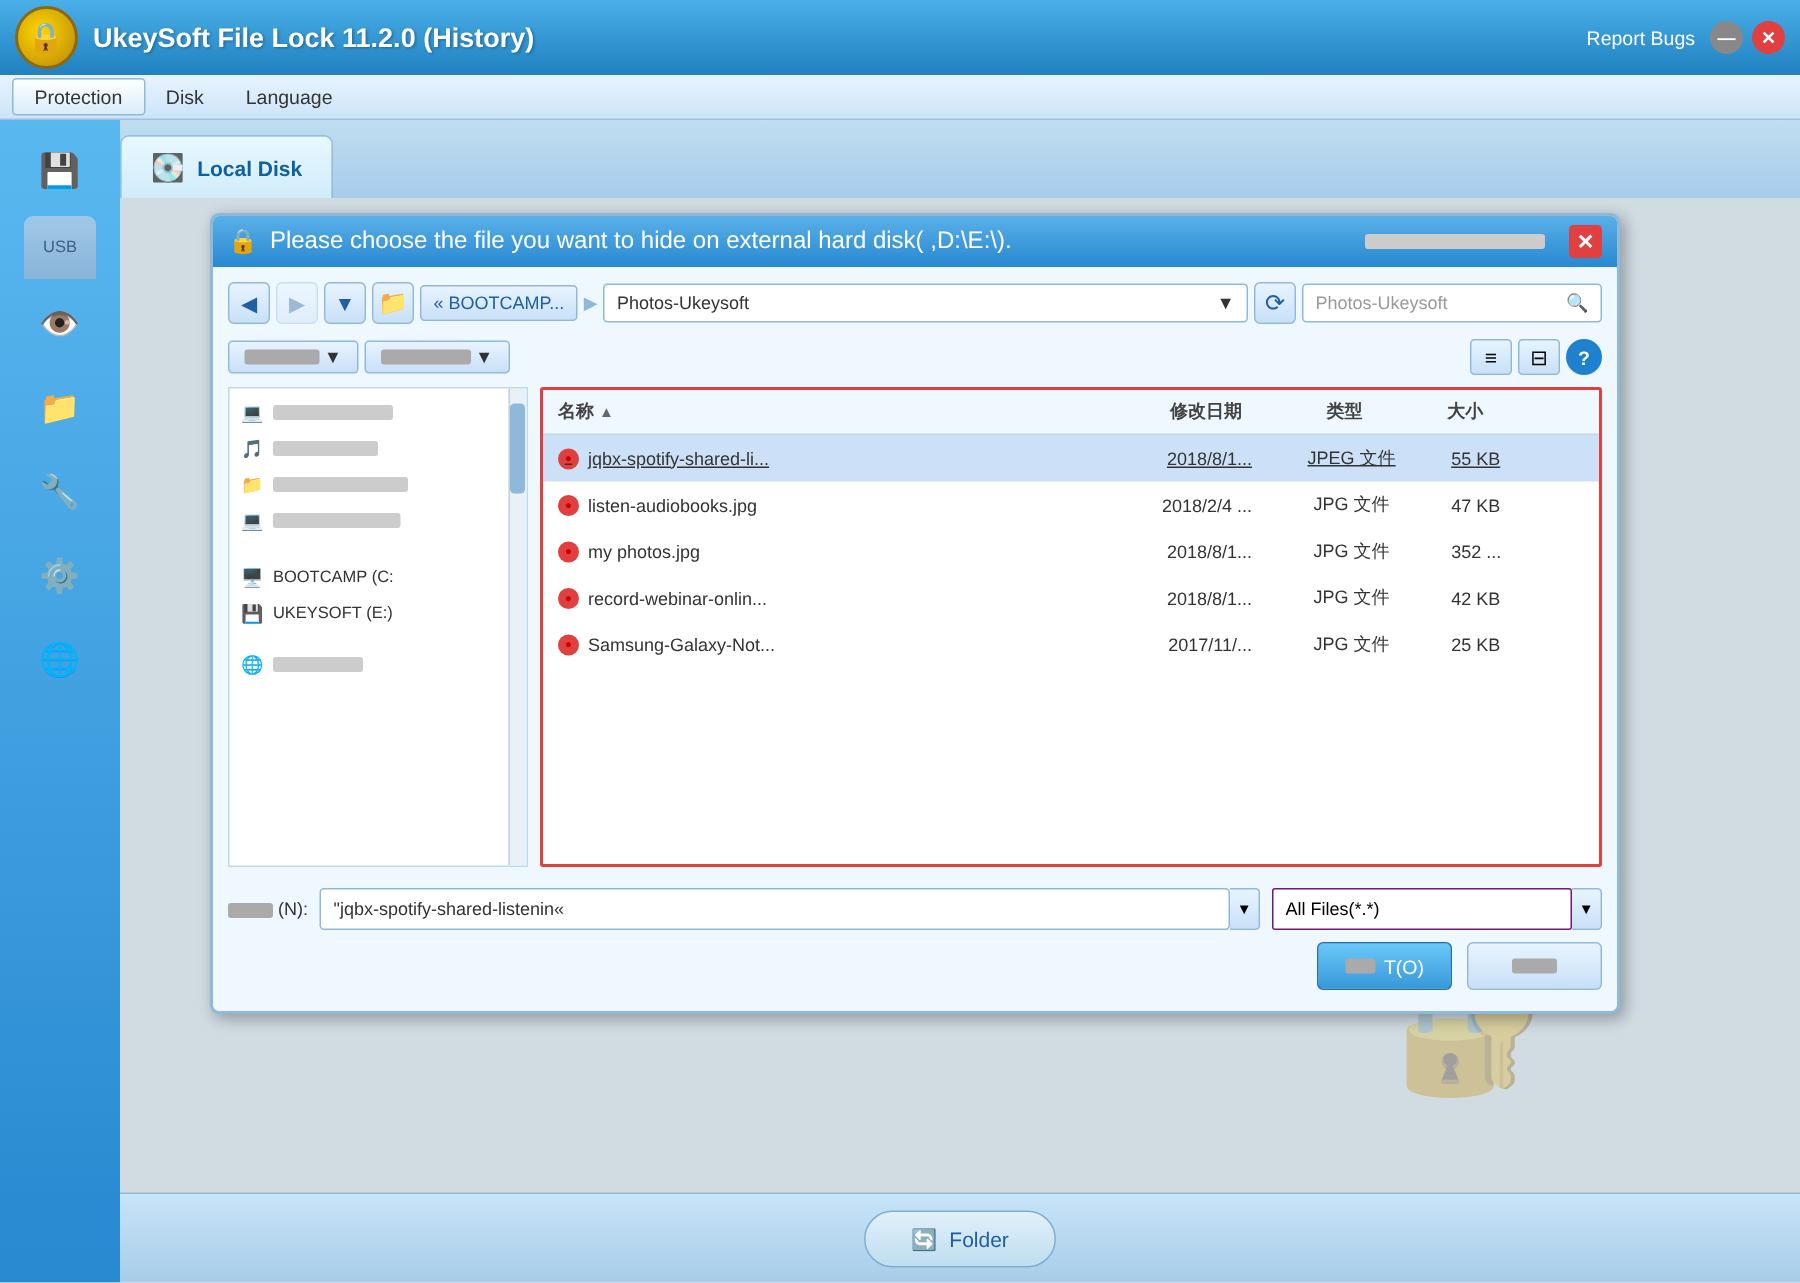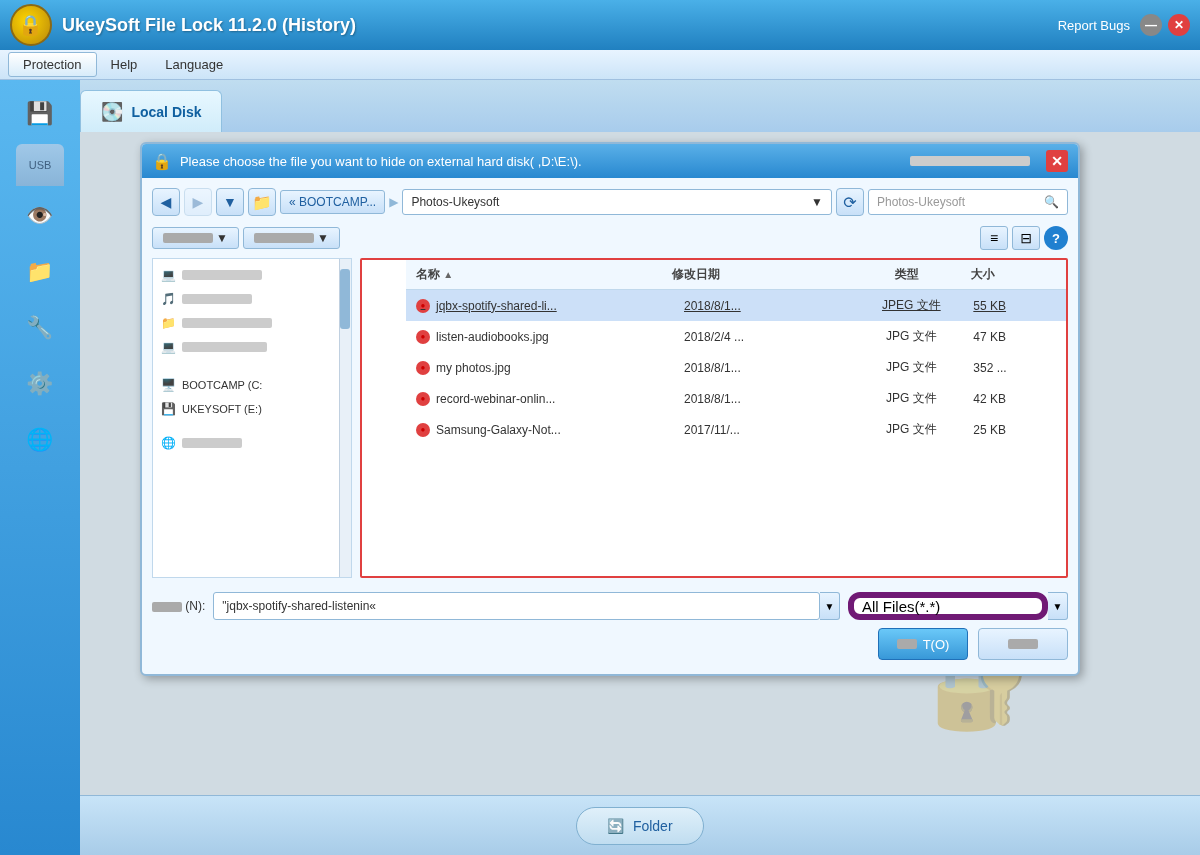--- a/index.html
+++ b/index.html
@@ -252,21 +252,21 @@
       border-radius: 4px 4px 0 0;
       gap: 8px;
     }
     .dialog-title-icon {
       font-size: 16px;
       color: white;
     }
     .dialog-title-text {
       flex: 1;
       color: white;
-      font-size: 13px;
+      font-size: 16px;
     }
     .dialog-close-btn {
       width: 22px;
       height: 22px;
       background: #e04040;
       border: none;
       border-radius: 3px;
       color: white;
       cursor: pointer;
       font-size: 14px;
@@ -458,33 +458,32 @@
       background: #90b8d8;
       border-radius: 3px;
     }
 
     .dialog-file-list {
       flex: 1;
       background: white;
       border: 2px solid #e04040;
       border-radius: 2px;
       min-height: 320px;
-      padding-left: 44px;
     }
     .file-list-header {
       display: flex;
       padding: 6px 10px;
       background: #f0f8ff;
       border-bottom: 1px solid #c0d8ec;
       font-size: 12px;
       color: #444;
       font-weight: bold;
     }
     .file-col-name { flex: 3; cursor: pointer; }
-    .file-col-date { flex: 2; text-align: left; }
+    .file-col-date { flex: 2; text-align: right; }
     .file-col-type { flex: 1.5; text-align: center; }
     .file-col-size { flex: 1; }
     .file-row {
       display: flex;
       padding: 7px 10px;
       font-size: 12px;
       color: #333;
       align-items: center;
       cursor: pointer;
     }
@@ -539,27 +538,27 @@
       border-radius: 0 3px 3px 0;
       display: flex;
       align-items: center;
       justify-content: center;
       cursor: pointer;
       font-size: 10px;
     }
     .filetype-select {
       width: 200px;
       height: 28px;
-      border: 6px solid #701a75;
-      border-radius: 12px;
+      border: 1px solid #701a75;
+      border-radius: 2px;
       background: white;
       display: flex;
       align-items: center;
       padding: 0 8px;
-      font-size: 15px;
+      font-size: 12px;
       justify-content: space-between;
     }
     .filetype-dropdown-btn {
       width: 20px;
       height: 28px;
       background: linear-gradient(to bottom, #e8f4ff, #c8e0f8);
       border: 1px solid #90b8d8;
       border-left: none;
       border-radius: 0 3px 3px 0;
       display: flex;
@@ -623,21 +622,21 @@
     <button class="title-btn title-btn-min">—</button>
     <button class="title-btn title-btn-close">✕</button>
   </div>
 </div>
 
 <div class="menu-bar">
   <div class="menu-item active">
     <span>Protection</span>
   </div>
   <div class="menu-item">
-    <span>Help</span>
+    <span>Disk</span>
   </div>
   <div class="menu-item">
     <span>Language</span>
   </div>
 </div>
 
 <div class="main-layout">
 
   <div class="left-sidebar">
     <div class="sidebar-icon">💾</div>

